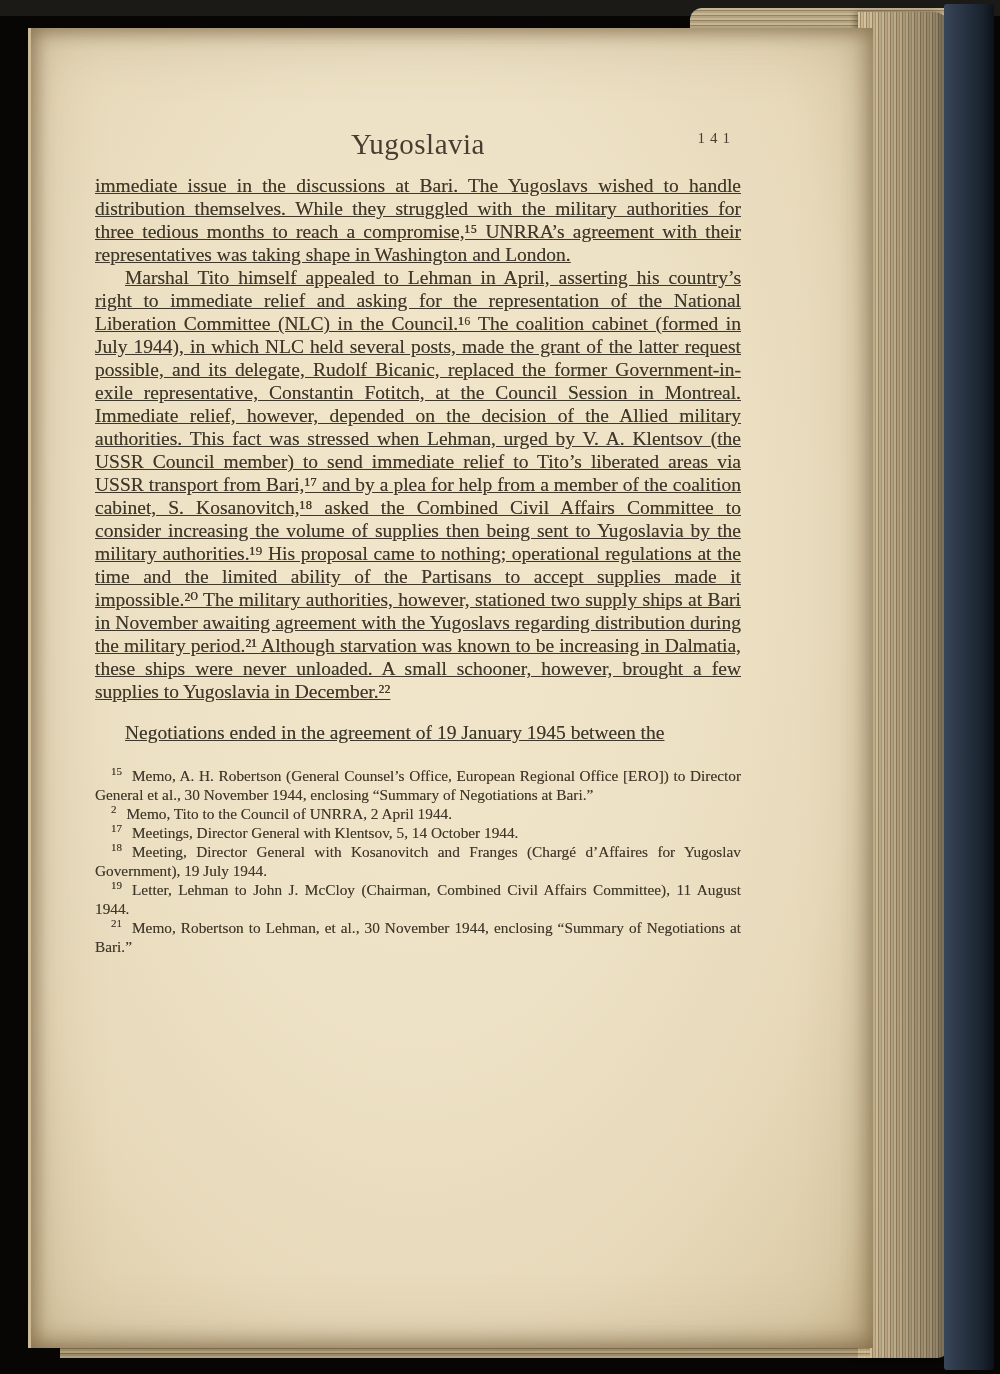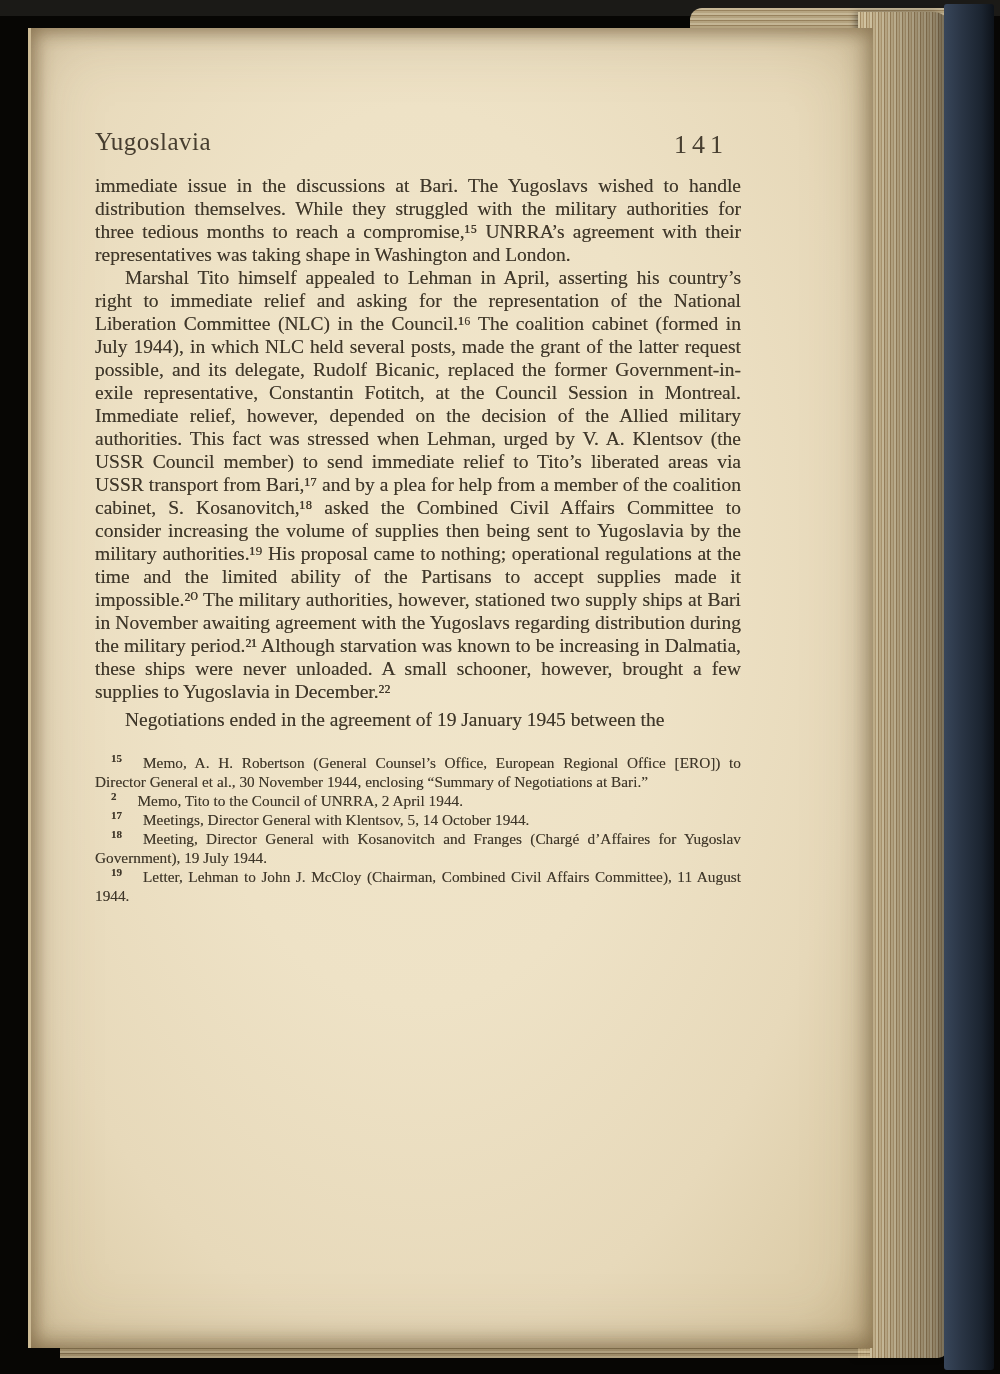--- a/index.html
+++ b/index.html
@@ -101,63 +101,63 @@
     color: #3f372a;
   }
   .page-header {
     position: relative;
     height: 34px;
     margin-bottom: 12px;
   }
   .running-title {
     position: absolute;
     left: 0; right: 0;
-    text-align: left;
-    font-size: 25px;
+    text-align: center;
+    font-size: 29px;
     letter-spacing: 0.5px;
     color: #473e30;
   }
   .page-number {
     position: absolute;
-    right: 13px; top: 2px;
-    font-size: 26px;
+    right: 6px; top: 2px;
+    font-size: 15px;
     letter-spacing: 5px;
     color: #473e30;
   }
   .body-para {
     margin: 0;
     text-align: justify;
     text-indent: 30px;
     font-size: 19.5px;
     line-height: 23px;
     text-shadow: 0 0 0.5px rgba(62,52,36,0.55);
+    text-decoration: underline;
   }
   .body-para.first {
     text-indent: 0;
   }
   .body-para.spaced {
-    margin-top: 5px;
+    margin-top: 18px;
   }
   .footnotes {
     margin-top: 22px;
   }
   .footnote {
     margin: 0;
     text-align: justify;
     text-indent: 16px;
     font-size: 15.3px;
     line-height: 19px;
     text-shadow: 0 0 0.4px rgba(62,52,36,0.5);
   }
   .fn-num {
     font-size: 11px;
     vertical-align: super;
     line-height: 0;
-    margin-right: 21px;
-    font-weight: bold;
+    margin-right: 10px;
   }
 </style>
 </head>
 <body>
 
 <div class="scan-bg"></div>
 <div class="top-strip"></div>
 <div class="top-edges"></div>
 <div class="page-edges"></div>
 <div class="book-cover"></div>
@@ -174,16 +174,17 @@
     <p class="body-para first">immediate issue in the discussions at Bari. The Yugoslavs wished to handle distribution themselves. While they struggled with the military authorities for three tedious months to reach a compromise,¹⁵ UNRRA’s agreement with their representatives was taking shape in Washington and London.</p>
     <p class="body-para">Marshal Tito himself appealed to Lehman in April, asserting his country’s right to immediate relief and asking for the representation of the National Liberation Committee (NLC) in the Council.¹⁶ The coalition cabinet (formed in July 1944), in which NLC held several posts, made the grant of the latter request possible, and its delegate, Rudolf Bicanic, replaced the former Government-in-exile representative, Constantin Fotitch, at the Council Session in Montreal. Immediate relief, however, depended on the decision of the Allied military authorities. This fact was stressed when Lehman, urged by V. A. Klentsov (the USSR Council member) to send immediate relief to Tito’s liberated areas via USSR transport from Bari,¹⁷ and by a plea for help from a member of the coalition cabinet, S. Kosanovitch,¹⁸ asked the Combined Civil Affairs Committee to consider increasing the volume of supplies then being sent to Yugoslavia by the military authorities.¹⁹ His proposal came to nothing; operational regulations at the time and the limited ability of the Partisans to accept supplies made it impossible.²⁰ The military authorities, however, stationed two supply ships at Bari in November awaiting agreement with the Yugoslavs regarding distribution during the military period.²¹ Although starvation was known to be increasing in Dalmatia, these ships were never unloaded. A small schooner, however, brought a few supplies to Yugoslavia in December.²²</p>
     <p class="body-para spaced">Negotiations ended in the agreement of 19 January 1945 between the</p>
 
     <div class="footnotes">
       <p class="footnote"><sup class="fn-num">15</sup><span>Memo, A. H. Robertson (General Counsel’s Office, European Regional Office [ERO]) to Director General et al., 30 November 1944, enclosing “Summary of Negotiations at Bari.”</span></p>
       <p class="footnote"><sup class="fn-num">2</sup><span>Memo, Tito to the Council of UNRRA, 2 April 1944.</span></p>
       <p class="footnote"><sup class="fn-num">17</sup><span>Meetings, Director General with Klentsov, 5, 14 October 1944.</span></p>
       <p class="footnote"><sup class="fn-num">18</sup><span>Meeting, Director General with Kosanovitch and Franges (Chargé d’Affaires for Yugoslav Government), 19 July 1944.</span></p>
       <p class="footnote"><sup class="fn-num">19</sup><span>Letter, Lehman to John J. McCloy (Chairman, Combined Civil Affairs Committee), 11 August 1944.</span></p>
+      <p class="footnote"><sup class="fn-num">21</sup><span>Memo, Robertson to Lehman, et al., 30 November 1944, enclosing “Summary of Negotiations at Bari.”</span></p>
     </div>
 
   </div>
 </div>
 
 </body></html>

